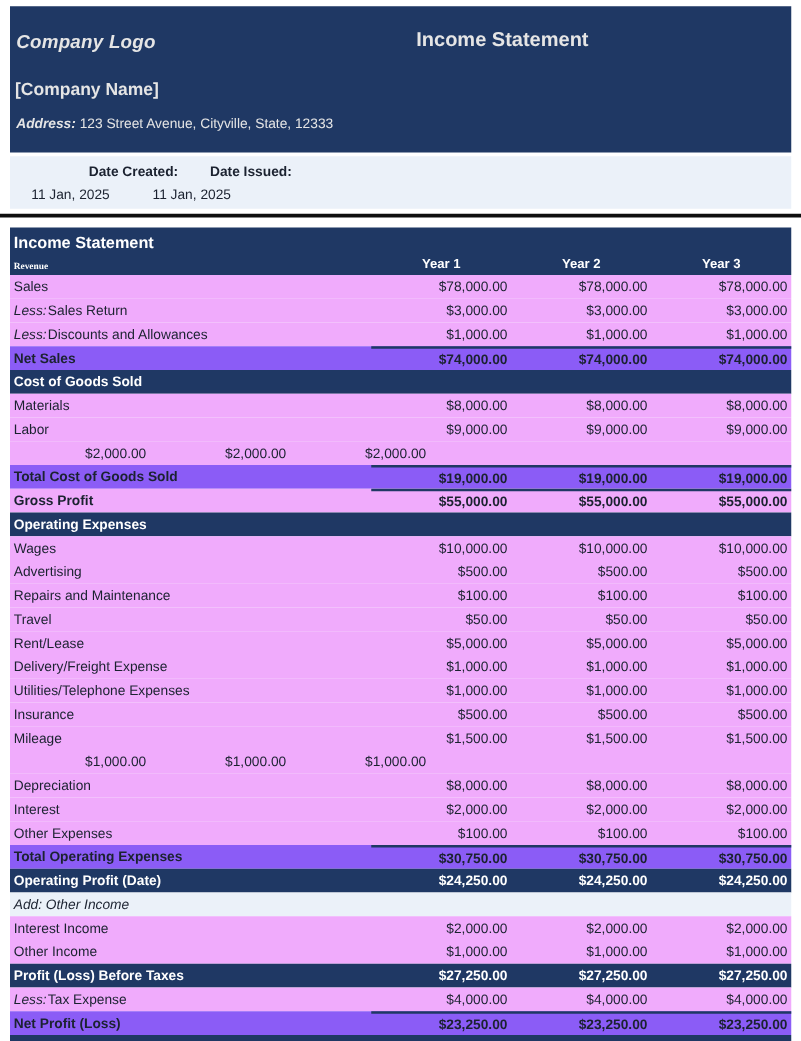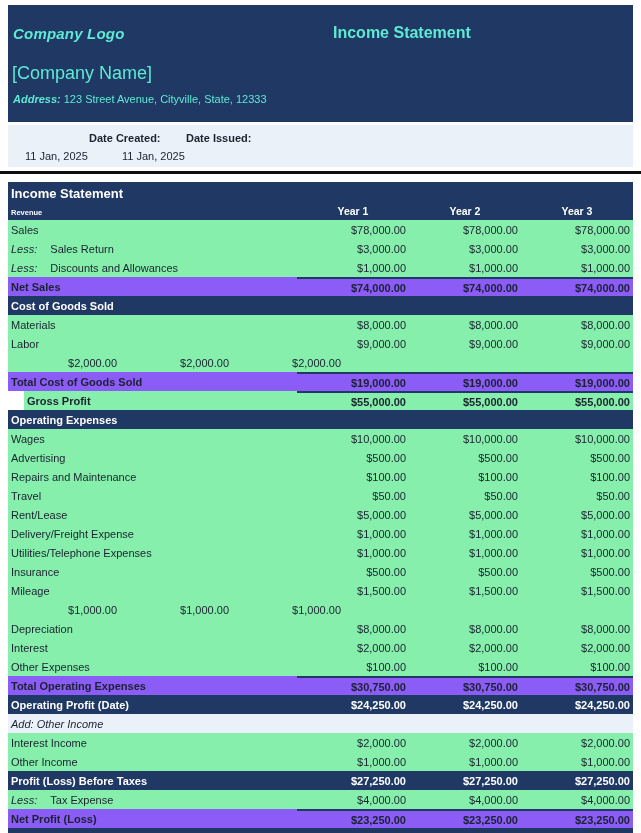--- a/index.html
+++ b/index.html
@@ -11,53 +11,53 @@
     overflow:hidden;
   }
   .page { width:641px; padding-top:5px; }
 
   
   .topbar {
     position:relative;
     margin:0 8px;
     height:117px;
     background:#1F3864;
-    color:#5eead4;
+    color:#e5e5e5;
   }
   .logo {
     position:absolute; left:5px; top:20px;
     font-size:15px; font-weight:bold; font-style:italic;
     letter-spacing:.2px;
   }
   .doctitle {
     position:absolute; left:325px; top:19px;
     font-size:16px; font-weight:bold;
   }
   .cname {
     position:absolute; left:4px; top:58px;
-    font-size:18px; font-weight:normal;
+    font-size:14px; font-weight:bold;
   }
   .addr {
     position:absolute; left:5px; top:88px;
     font-size:11px;
   }
   .addr-label { font-style:italic; font-weight:bold; }
 
   
   .date-panel {
     position:relative;
     margin:3px 8px 0;
     height:42px;
     background:#EBF1F9;
     font-size:11px;
   }
   .date-col { position:absolute; top:0; }
   .date-col.c1 { left:15px; }
   .date-col.c2 { left:112px; }
-  .date-label { position:absolute; top:7px; left:18px; font-weight:bold; white-space:nowrap;padding-left:48px; }
+  .date-label { position:absolute; top:7px; left:0; font-weight:bold; white-space:nowrap;padding-left:48px; }
   .date-value { position:absolute; top:25px; left:2px; white-space:nowrap; }
   .date-col { width:90px; height:42px; }
 
   
   .divider { margin-top:4px; height:3px; background:#0e0e0e; width:641px; }
 
   
   .statement { margin:8px 8px 0; }
   .stmt-header {
     position:relative;
@@ -67,46 +67,46 @@
   }
   .stmt-title {
     position:absolute; top:4px; left:3px;
     font-size:13px; font-weight:bold;
   }
   .colhead {
     position:absolute; bottom:3px; left:0; right:0;
     display:flex; align-items:flex-end;
   }
   .colhead .revlabel {
-    flex:1; font-size:7.5px; font-weight:bold; padding-left:3px;
+    flex:1; font-size:7.5px; font-weight:bold; padding-left:3px;font-family:Liberation Serif, serif;
   }
   .colhead .yearwrap { display:flex; width:336px; }
   .colhead .yearhead {
     width:112px; text-align:center;
     font-size:10.5px; font-weight:bold;
   }
 
   .row {
     display:flex; height:19px; align-items:stretch;
-    font-size:11px; background:#86efac;
+    font-size:11px; background:#f0abfc;
   }
   .row .label {
     flex:1; display:flex; align-items:center;
     padding-left:3px; white-space:nowrap;
   }
-  .row .label i { margin-right:13px; }
+  .row .label i { margin-right:1px; }
   .row .vals { display:flex; width:336px; }
   .row .val {
     width:112px; text-align:right; padding-right:3px;
     display:flex; align-items:center; justify-content:flex-end;
   }
   .row.total        { background:#8b5cf6; font-weight:bold;gap:36px; }
   .row.total .vals,
   .row.total_plain .vals { border-top:2px solid #1F3864; }
-  .row.total_plain  { font-weight:bold;margin-left:16px; }
+  .row.total_plain  { font-weight:bold; }
   .row.section, .row.section_values {
     background:#1F3864; color:#ffffff; font-weight:bold;
   }
   .row.subheader { background:#EBF1F9;justify-content:center; }
   .row.subheader .label { font-style:italic; }
   .bottom-bar { height:5px; background:#1F3864; }
 </style>
 </head>
 <body>
 

